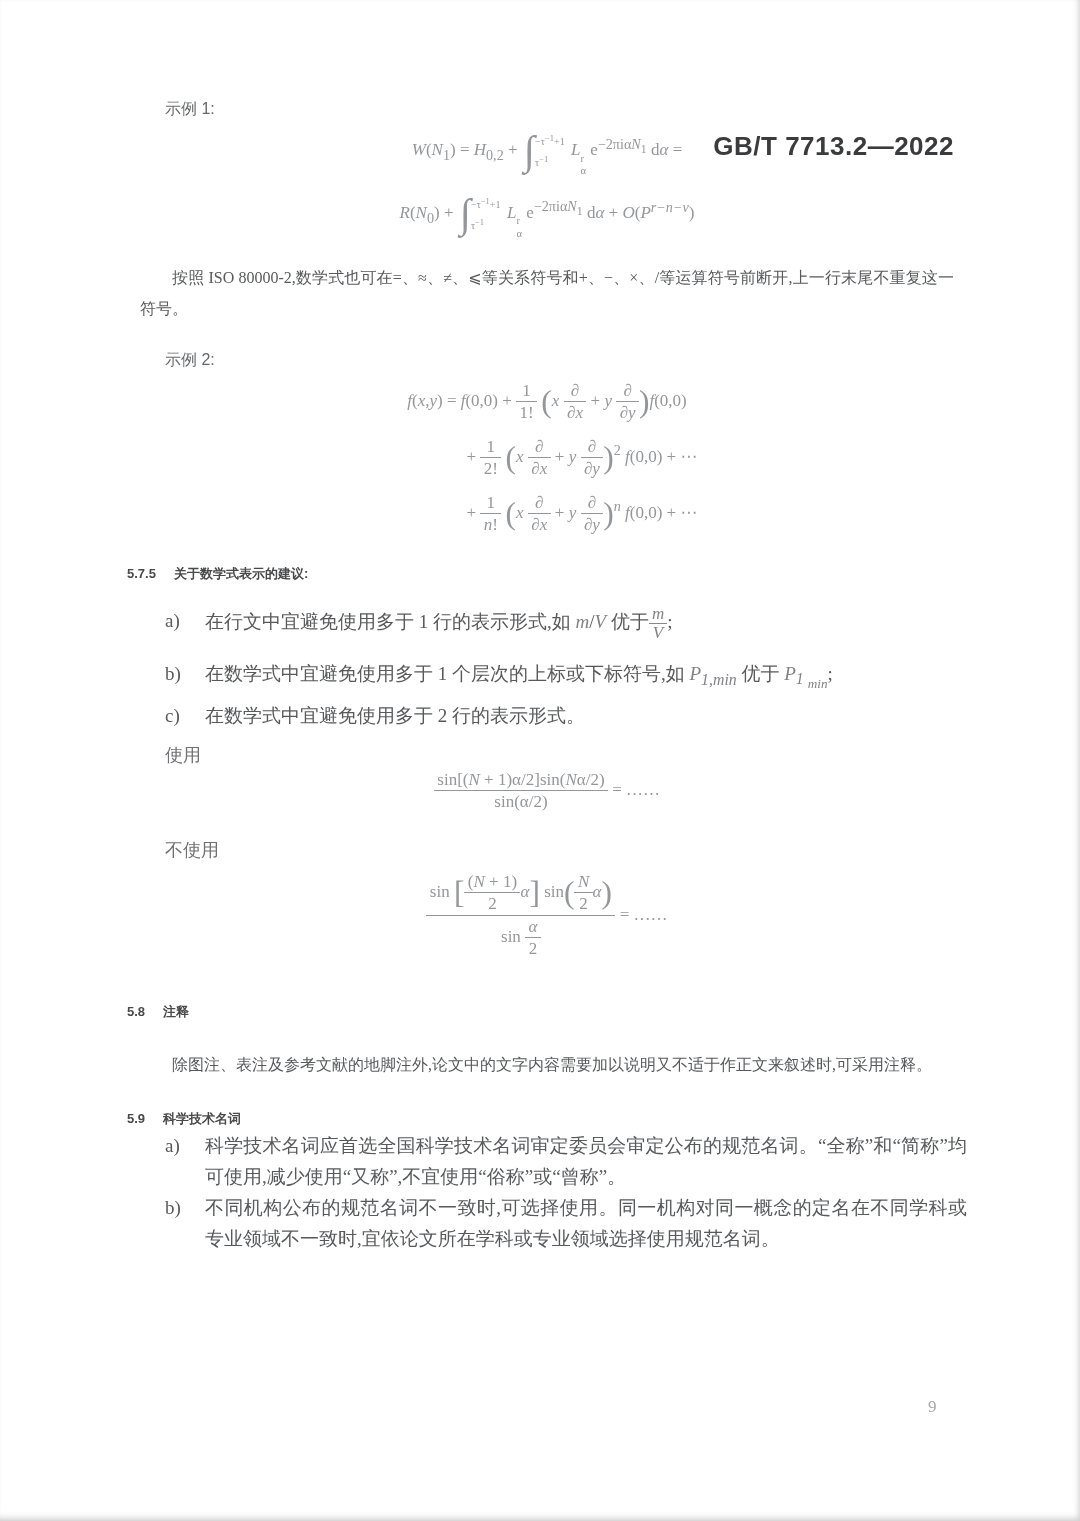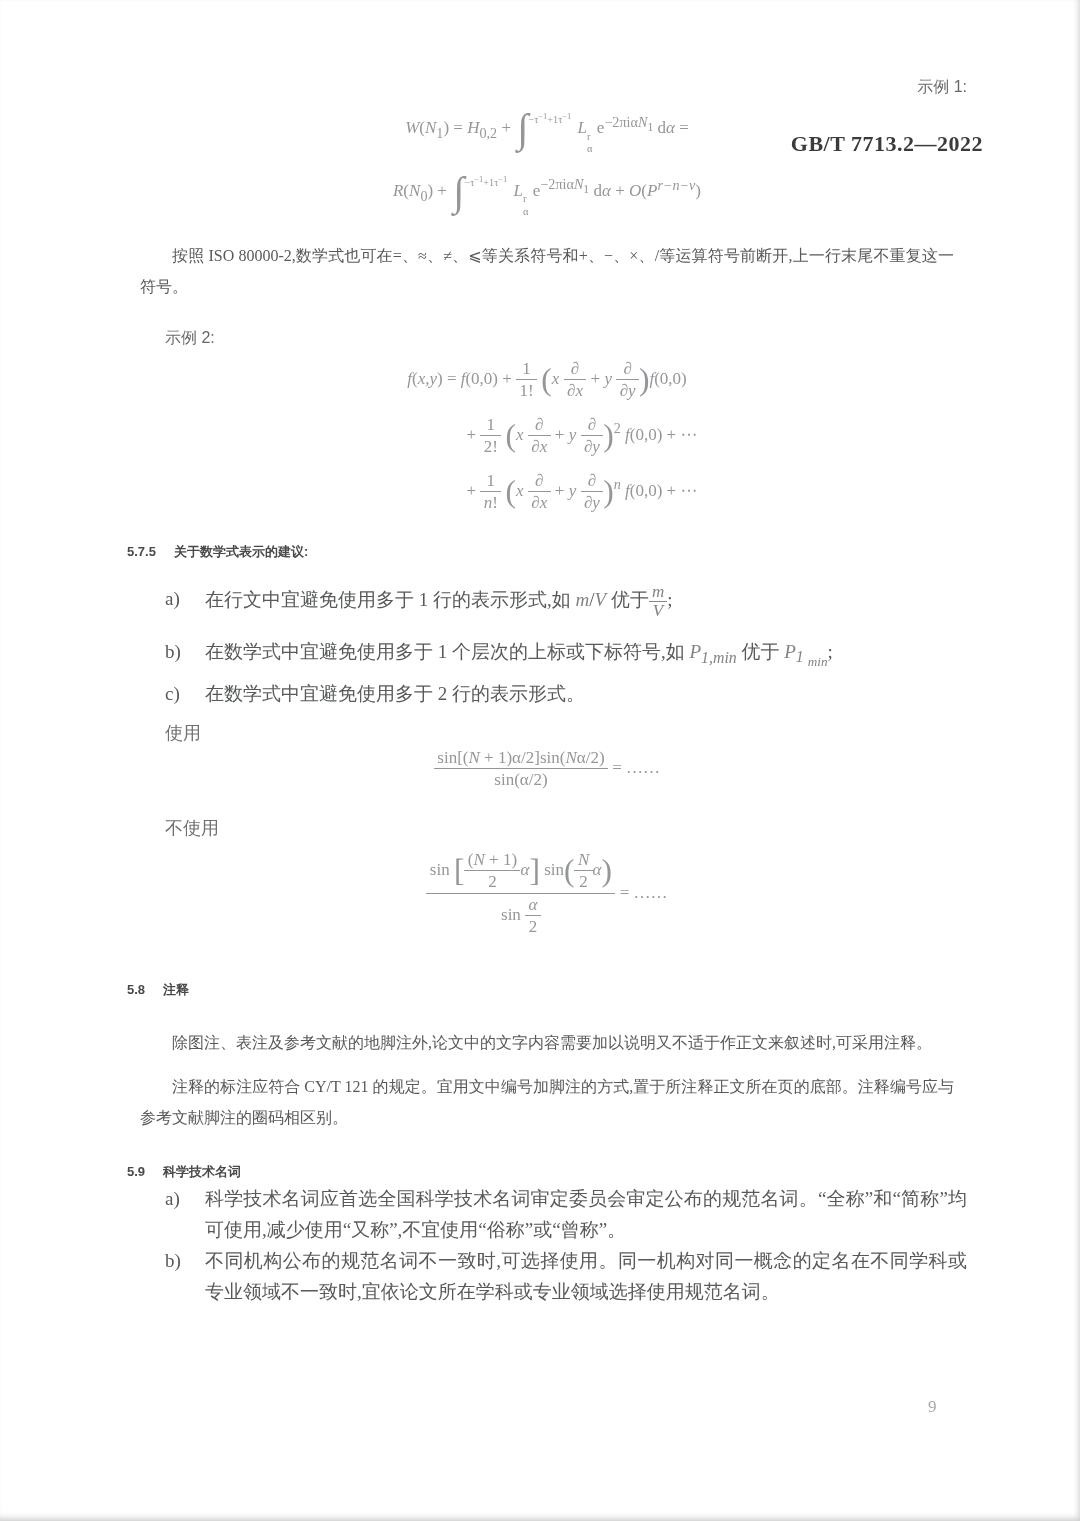--- a/index.html
+++ b/index.html
@@ -11,23 +11,23 @@
     overflow:hidden;
     font-family:"Liberation Serif","DejaVu Serif",serif;
     color:#5a5c5e;
     box-shadow:inset -5px 0 6px -4px #cfcfcf, inset 0 -7px 7px -5px #c9c9c9;
   }
   .content{
     position:absolute;left:127px;top:0;width:840px;
   }
   
   .doc-header{
-    position:absolute;top:131px;right:97px;
-    font-family:Liberation Serif, serif;
-    font-weight:bold;font-size:22px;color:#3a3b3d;letter-spacing:.5px;
+    position:absolute;top:131px;right:126px;
+    font-family:Liberation Sans, sans-serif;
+    font-weight:bold;font-size:26px;color:#3a3b3d;letter-spacing:.5px;
   }
   
   .para{
     font-size:16px;line-height:31px;text-align:justify;color:#57595b;
     text-indent:2em;margin:13px;
   }
   .example-label{
     font-family:"Liberation Sans","DejaVu Sans",sans-serif;
     font-size:16px;color:#66686b;margin-left:38px;
   }
@@ -50,38 +50,38 @@
   .formula{
     text-align:center;
     font-size:17px;color:#94979a;line-height:1.2;
   }
   .formula i{font-family:"Liberation Serif","DejaVu Serif",serif;}
   .fr{display:inline-block;vertical-align:middle;text-align:center;line-height:1.15;}
   .fr>.nu{display:block;padding:0 .2em 1px;border-bottom:1px solid #94979a;}
   .fr>.de{display:block;padding:1px .2em 0;}
   .itg{display:inline-flex;align-items:center;vertical-align:middle;margin:0 2px;}
   .is{font-size:2.4em;line-height:.85;font-style:normal;}
-  .ib{display:inline-flex;flex-direction:row;justify-content:space-between;
+  .ib{display:inline-flex;flex-direction:column;justify-content:space-between;
       height:3.4em;font-size:.6em;line-height:1;text-align:left;}
   .ss{display:inline-flex;flex-direction:column;font-size:.62em;line-height:1.15;
       vertical-align:-0.6em;text-align:left;}
   .bg{font-size:1.85em;vertical-align:middle;line-height:0;font-style:normal;}
   .m{font-family:"Liberation Serif","DejaVu Serif",serif;font-style:italic;color:#808386;}
   sub.m{font-style:italic;}
   .in-frac{display:inline-block;vertical-align:middle;text-align:center;line-height:1.05;
       font-family:"Liberation Serif","DejaVu Serif",serif;font-style:italic;color:#808386;font-size:17px;}
   .in-frac .nu{display:block;border-bottom:1px solid #85878a;padding:0 3px;}
   .in-frac .de{display:block;padding:0 3px;}
   
   .page-number{
     position:absolute;top:1397px;left:928px;
     font-size:17px;color:#a6a8ab;
   }
   
-  .mt-ex1{padding-top:77px;text-align:right;}
+  .mt-ex1{padding-top:99px;}
   .mt-f1a{margin-top:14px;}
   .mt-f1b{margin-top:20px;}
   .mt-iso{margin-top:22px;}
   .mt-ex2{margin-top:26px;}
   .mt-f2a{margin-top:10px;}
   .mt-f2b{margin-top:14px;}
   .mt-f2c{margin-top:14px;}
   .mt-575{margin-top:30px;}
   .mt-ia{margin-top:22px;}
   .mt-ib{margin-top:16px;}
@@ -151,21 +151,20 @@
       <span class="it-text">在数学式中宜避免使用多于 2 行的表示形式。</span>
     </div>
 
     <div class="plain-label mt-use">使用</div>
     <div class="formula mt-fu"><span class="fr"><span class="nu">sin[(<i>N</i> + 1)α/2]sin(<i>N</i>α/2)</span><span class="de">sin(α/2)</span></span> = ……</div>
     <div class="plain-label mt-nouse">不使用</div>
     <div class="formula mt-fn"><span class="fr"><span class="nu">sin <span class="bg">[</span><span class="fr"><span class="nu">(<i>N</i> + 1)</span><span class="de">2</span></span><i>α</i><span class="bg">]</span> sin<span class="bg">(</span><span class="fr"><span class="nu"><i>N</i></span><span class="de">2</span></span><i>α</i><span class="bg">)</span></span><span class="de">sin <span class="fr"><span class="nu"><i>α</i></span><span class="de">2</span></span></span></span> = ……</div>
 
     <p class="heading mt-58"><span class="h-num">5.8</span><span>注释</span></p>
     <p class="para mt-58p1">除图注、表注及参考文献的地脚注外,论文中的文字内容需要加以说明又不适于作正文来叙述时,可采用注释。</p>
-    <p class="para mt-58p2">注释的标注应符合 CY/T 121 的规定。宜用文中编号加脚注的方式,置于所注释正文所在页的底部。注释编号应与参考文献脚注的圈码相区别。</p>
 
     <p class="heading mt-59"><span class="h-num">5.9</span><span>科学技术名词</span></p>
 
     <div class="item mt-59a">
       <span class="it-label">a)</span>
       <span class="it-text">科学技术名词应首选全国科学技术名词审定委员会审定公布的规范名词。“全称”和“简称”均可使用,减少使用“又称”,不宜使用“俗称”或“曾称”。</span>
     </div>
     <div class="item">
       <span class="it-label">b)</span>
       <span class="it-text">不同机构公布的规范名词不一致时,可选择使用。同一机构对同一概念的定名在不同学科或专业领域不一致时,宜依论文所在学科或专业领域选择使用规范名词。</span>

